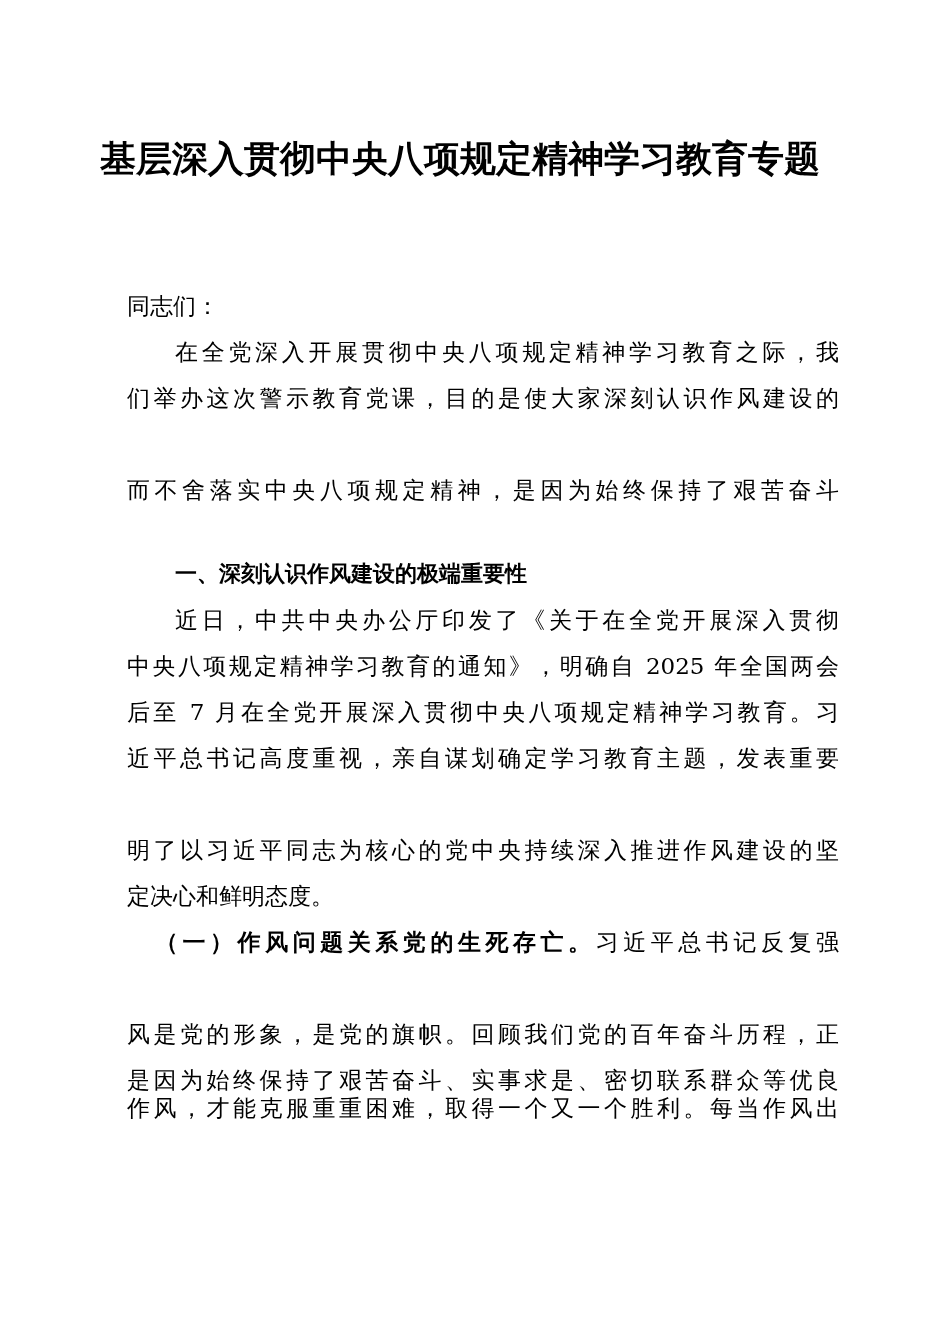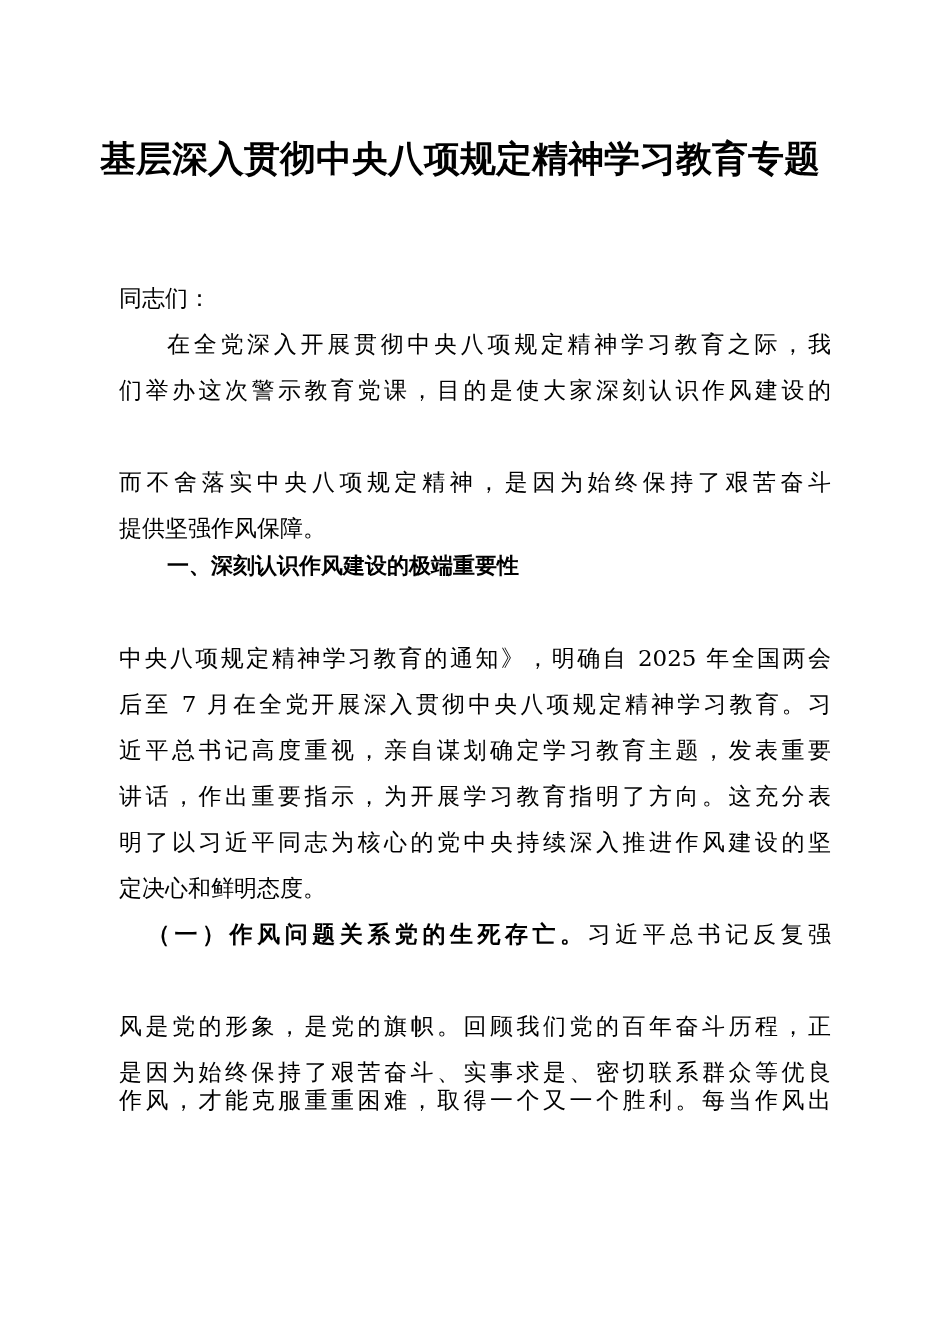--- a/index.html
+++ b/index.html
@@ -40,21 +40,21 @@
       position: absolute;
       left: 119px;
       width: 712px;
       font-family: "DejaVu Serif", "Liberation Serif", serif;
       font-size: 23px;
       line-height: 30px;
       height: 30px;
       white-space: nowrap;
       text-align: justify;
       text-align-last: justify;
-      margin: 0;
+      margin: 8px;
     }
     .line.last {
       text-align-last: left;
     }
     .line.indent {
       left: 167px;
       width: 664px;
     }
     .heading {
       font-family: "DejaVu Sans", "Liberation Sans", sans-serif;
@@ -72,28 +72,27 @@
 
 <div class="page">
 
   <h1 class="title title-line1">基层深入贯彻中央八项规定精神学习教育专题</h1>
 
   <p class="line last" style="top:283px;">同志们：</p>
 
   <p class="line indent" style="top:329px;">在全党深入开展贯彻中央八项规定精神学习教育之际，我</p>
   <p class="line" style="top:375px;">们举办这次警示教育党课，目的是使大家深刻认识作风建设的</p>
   <p class="line" style="top:467px;">而不舍落实中央八项规定精神，是因为始终保持了艰苦奋斗</p>
-  <p class="line last" style="top:513px;">提供坚强作风保障。</p>
 
   <p class="line indent heading" style="top:551px;">一、深刻认识作风建设的极端重要性</p>
 
+  <p class="line indent" style="top:597px;">近日，中共中央办公厅印发了《关于在全党开展深入贯彻</p>
   <p class="line" style="top:643px;">中央八项规定精神学习教育的通知》，明确自 2025 年全国两会</p>
   <p class="line" style="top:689px;">后至 7 月在全党开展深入贯彻中央八项规定精神学习教育。习</p>
   <p class="line" style="top:735px;">近平总书记高度重视，亲自谋划确定学习教育主题，发表重要</p>
-  <p class="line" style="top:781px;">讲话，作出重要指示，为开展学习教育指明了方向。这充分表</p>
   <p class="line" style="top:827px;">明了以习近平同志为核心的党中央持续深入推进作风建设的坚</p>
   <p class="line last" style="top:873px;">定决心和鲜明态度。</p>
 
   <p class="line indent" style="top:919px; left:147px; width:684px;"><span class="bold-lead">（一）作风问题关系党的生死存亡。</span><span>习近平总书记反复强</span></p>
   <p class="line" style="top:1011px;">风是党的形象，是党的旗帜。回顾我们党的百年奋斗历程，正</p>
   <p class="line" style="top:1057px;">是因为始终保持了艰苦奋斗、实事求是、密切联系群众等优良</p>
 
   <p class="line" style="top:1085px;">作风，才能克服重重困难，取得一个又一个胜利。每当作风出</p>
 
 </div>

